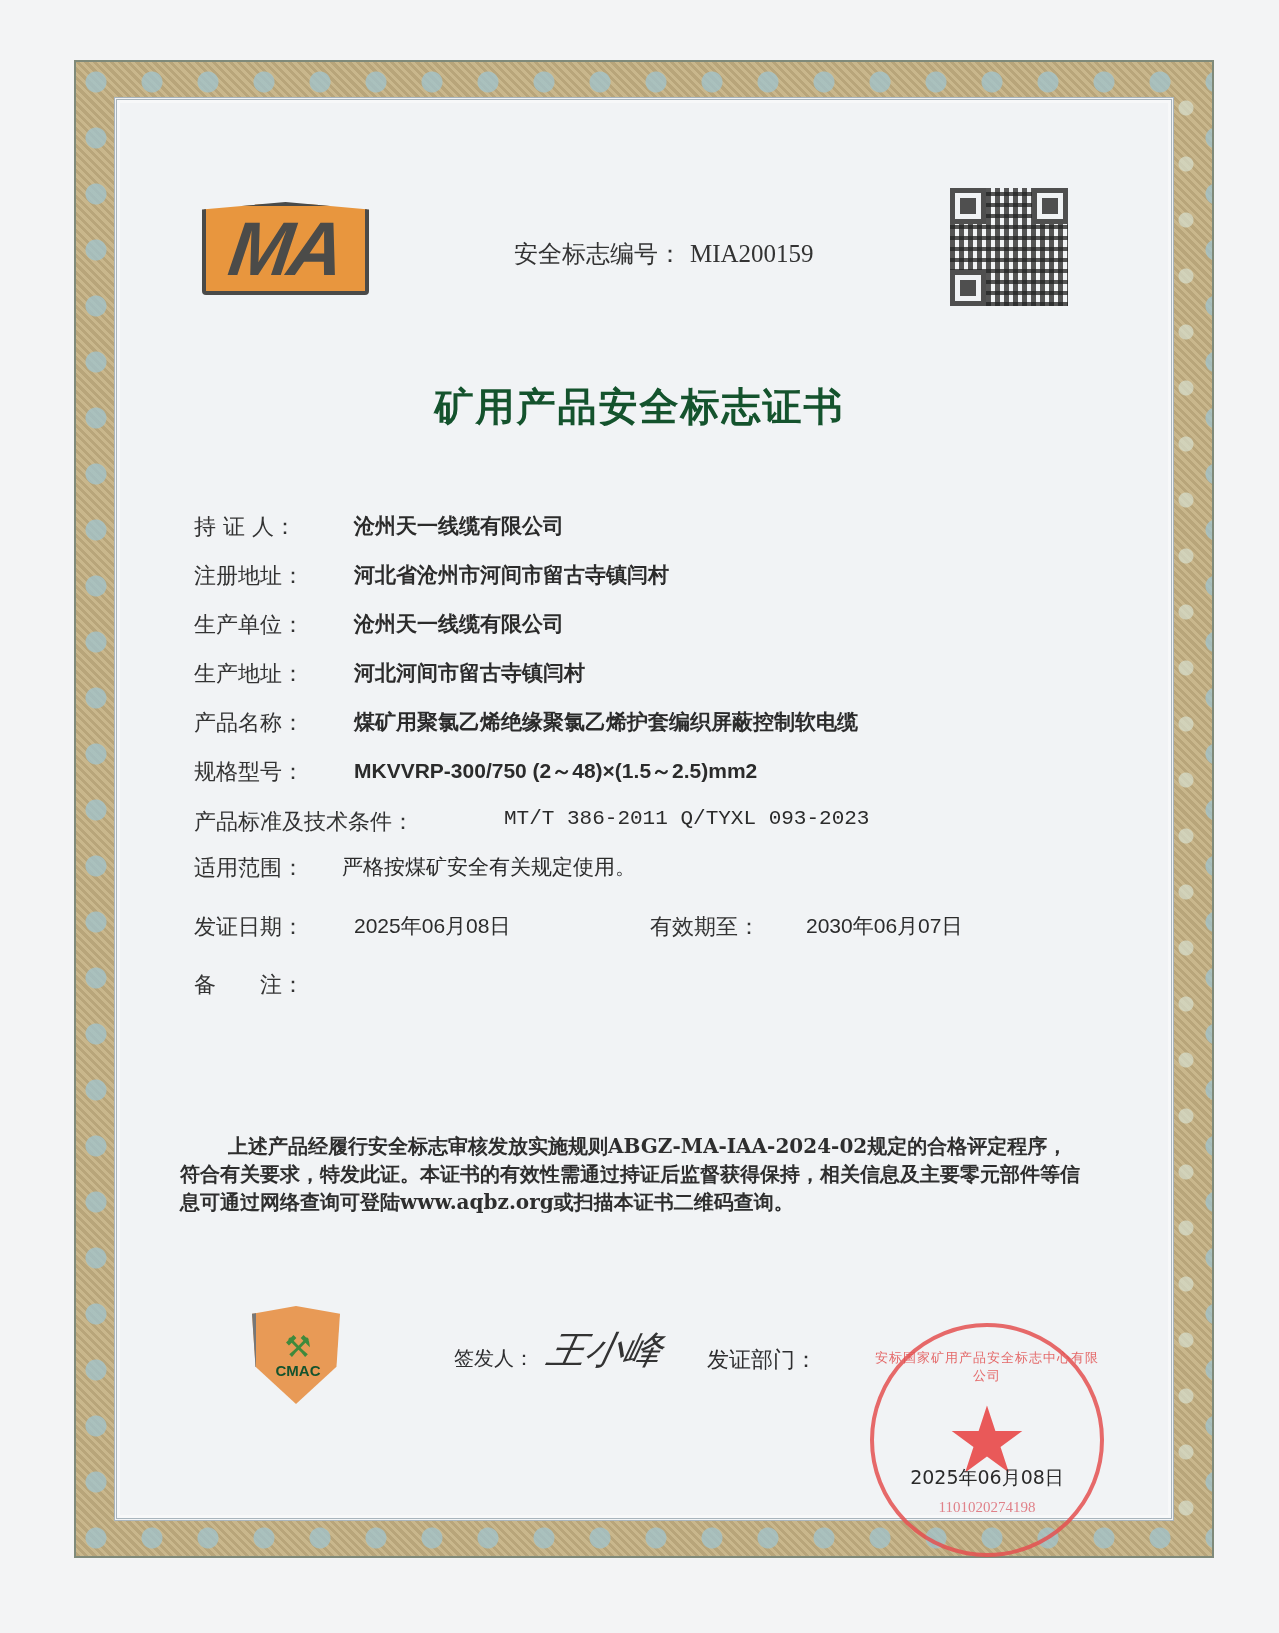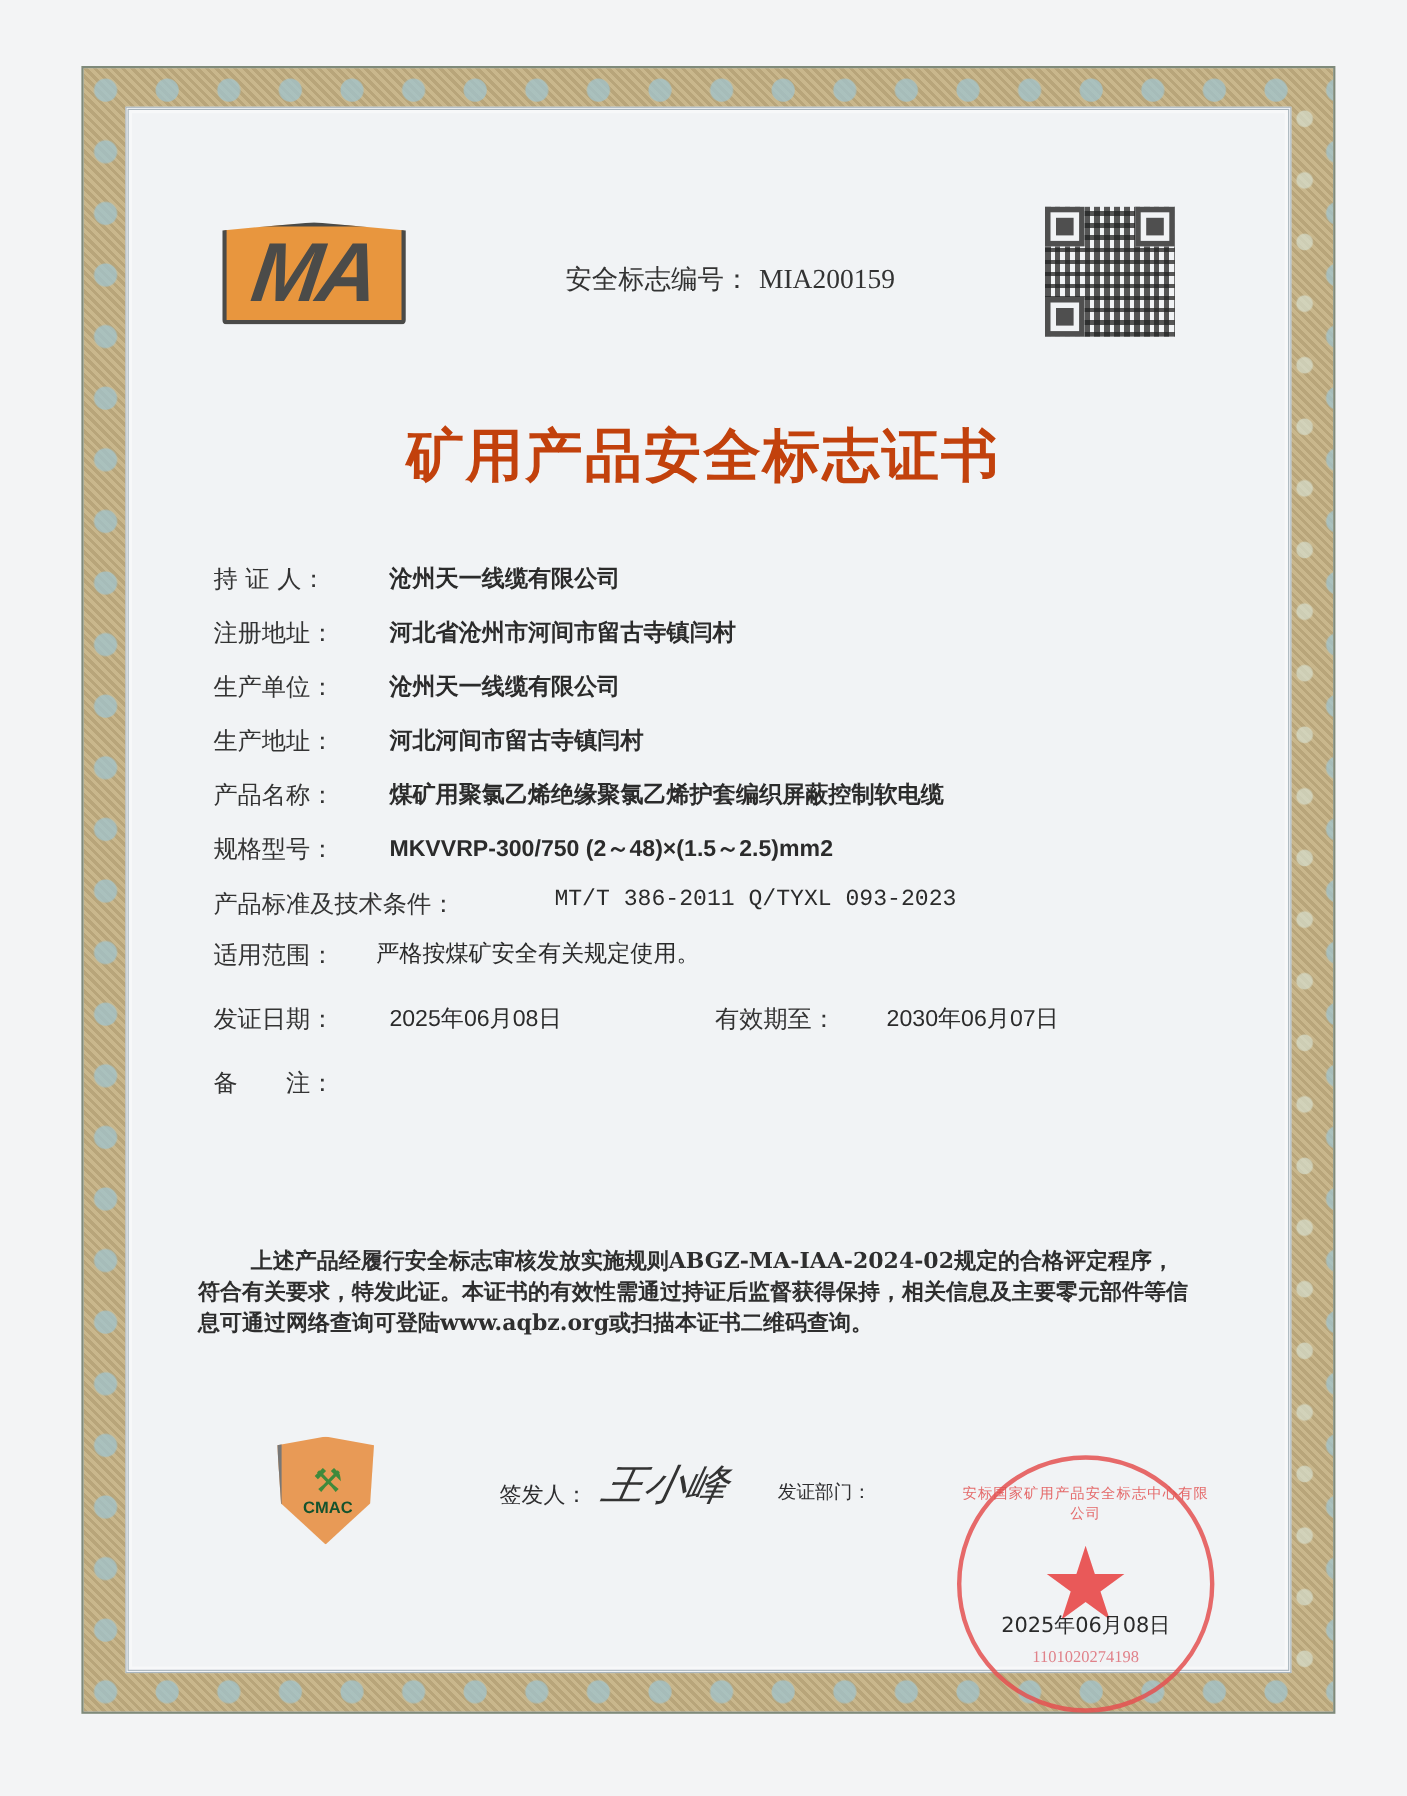--- a/index.html
+++ b/index.html
@@ -64,22 +64,22 @@
       border: 5px solid #333; background: #f1f3f5;
     }
     .qr .finder::after {
       content: ""; position: absolute; left: 5px; top: 5px;
       width: 16px; height: 16px; background: #333;
     }
     .title {
       position: absolute; left: 0; right: 0; top: 380px;
       text-align: center;
       font-family: "DejaVu Serif", serif;
-      font-weight: bold; font-size: 52px;
-      color: #c2410c; letter-spacing: 2px;
+      font-weight: bold; font-size: 39px;
+      color: #14532d; letter-spacing: 2px;
     }
     .field {
       position: absolute; left: 194px;
       font-size: 22px;
     }
     .field .label { display: inline-block; color: #333; }
     .field .value {
       position: absolute; white-space: nowrap;
       font-family: Liberation Serif, serif; font-weight: bold;
       color: #2b2b2b; font-size: 21px; top: 0;
@@ -103,21 +103,21 @@
     .cmac .glyph { color: #3f8a3c; font-size: 30px; font-weight: bold; line-height: 30px; }
     .cmac .txt { color: #14532d; font-family: "Liberation Sans", sans-serif; font-weight: bold; font-size: 15px; }
     .signer {
       position: absolute; left: 454px; top: 1345px; font-size: 20px;
     }
     .signature {
       position: absolute; left: 548px; top: 1325px;
       font-family: "DejaVu Serif", serif; font-style: italic;
       font-size: 38px; color: #333; transform: skewX(-12deg);
     }
-    .dept { position: absolute; left: 707px; top: 1345px; font-size: 17px; }
+    .dept { position: absolute; left: 707px; top: 1345px; font-size: 22px; }
     .seal {
       position: absolute; left: 838px; top: 1323px;
       width: 234px; height: 234px; border-radius: 50%;
       border: 4px solid rgba(228,80,80,0.85);
       box-sizing: border-box;
       margin-left: 32px;
     }
     .seal .ring-text {
       position: absolute; left: 0; right: 0; top: 22px;
       text-align: center; color: rgba(226,80,80,0.85);

